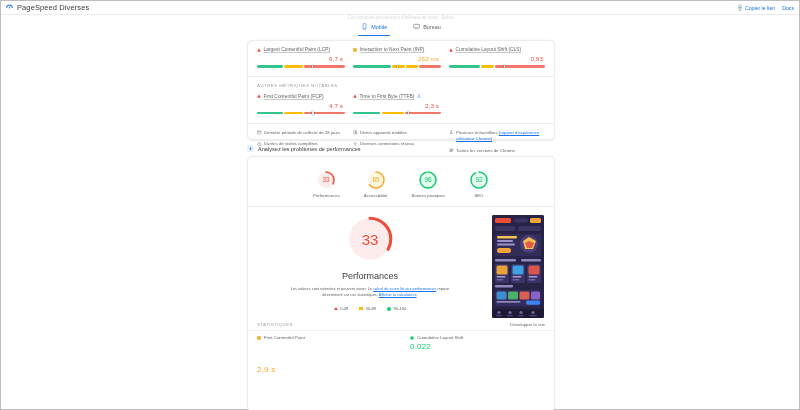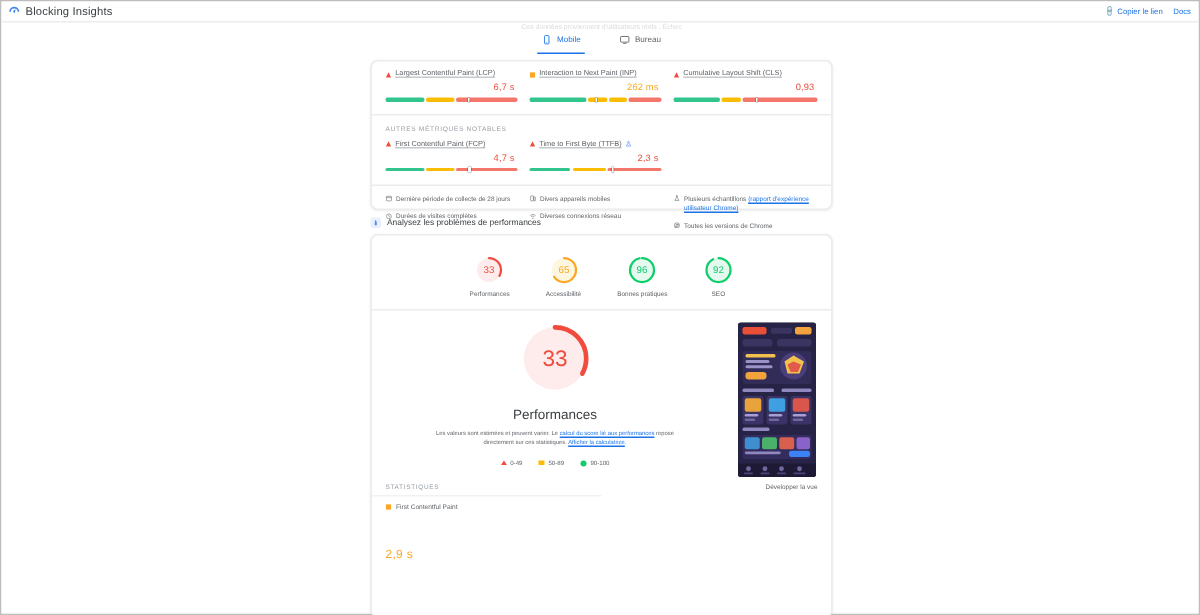--- a/index.html
+++ b/index.html
@@ -194,21 +194,21 @@
 
 <div class="page">
 
   <div class="header">
     <div class="brand">
       <svg class="brand-logo" viewBox="0 0 24 24">
         <path d="M12 4a9 9 0 0 1 9 9h-3a6 6 0 0 0-6-6 6 6 0 0 0-6 6H3a9 9 0 0 1 9-9z" fill="#4285f4"></path>
         <path d="M12 13l4-5-6 3.4z" fill="#1a73e8"></path>
         <circle cx="12" cy="13" r="1.6" fill="#1a73e8"></circle>
       </svg>
-      <span class="brand-title">Blocking Insights</span>
+      <span class="brand-title">PageSpeed Diverses</span>
     </div>
     <div class="header-right">
       <span class="hdr-link">
         <span class="link-icon">🔗</span>
         <span>Copier le lien</span>
       </span>
       <span class="hdr-link">Docs</span>
     </div>
   </div>
 
@@ -544,18 +544,27 @@
             </div>
             <div class="stat-val orange">2,9 s</div>
           </div>
 
 
         </div>
 
         <div class="stats-col">
 
 
+          <div class="stat-item">
+            <div class="stat-head">
+              <svg class="m-ico" viewBox="0 0 10 10">
+                <circle cx="5" cy="5" r="4.4" fill="#0cce6b"></circle>
+              </svg>
+              <span class="stat-name">Cumulative Layout Shift</span>
+            </div>
+            <div class="stat-val green">0.022</div>
+          </div>
         </div>
       </div>
     </div>
 
   </div>
 </div>
 
 </body></html>

